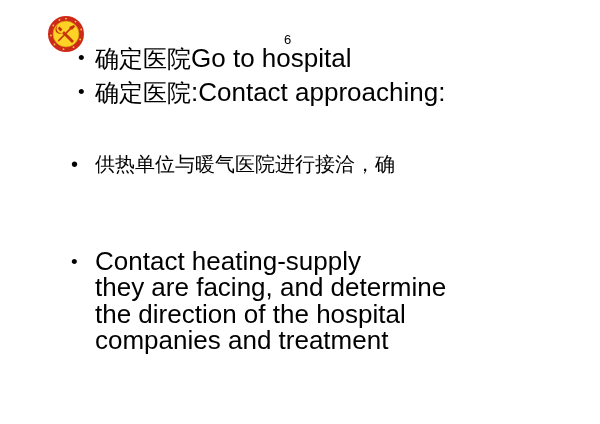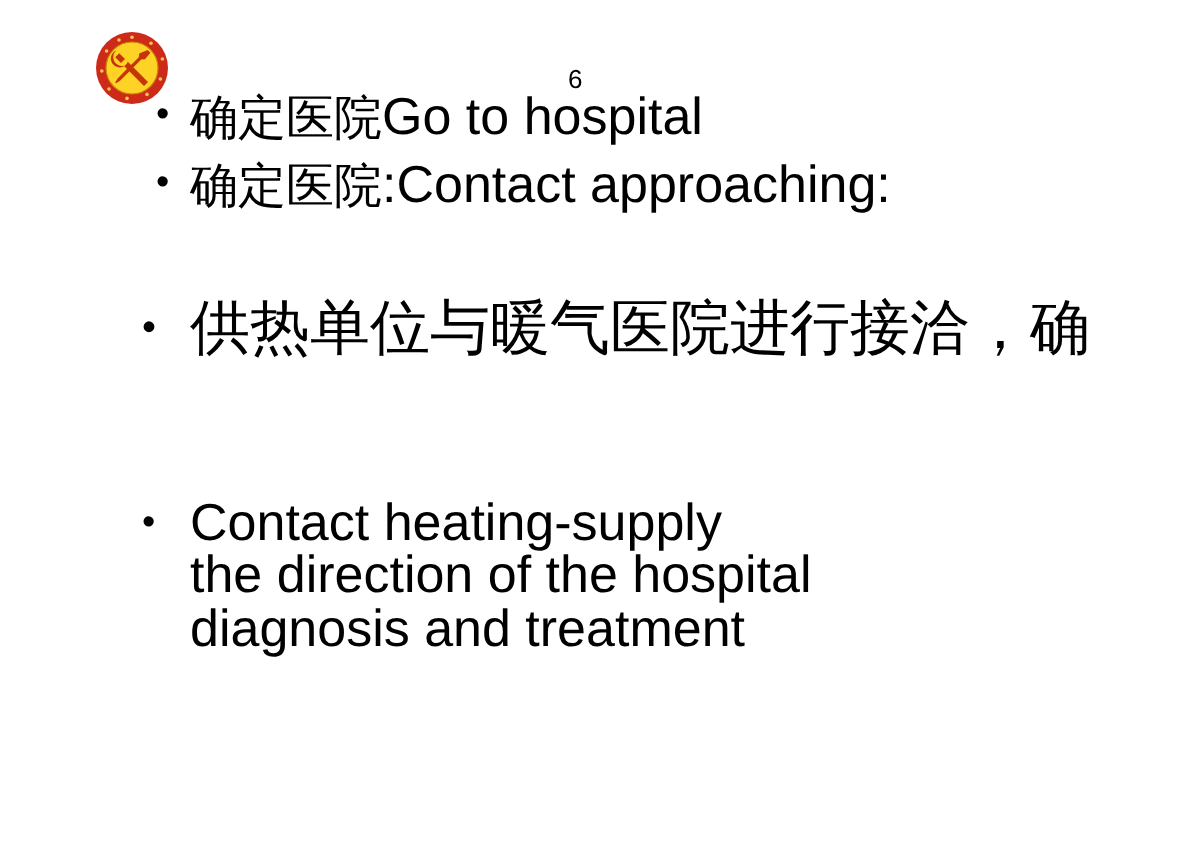--- a/index.html
+++ b/index.html
@@ -44,21 +44,21 @@
   .b12 { line-height: 32px; }
   .b12 .marker { width: 17px; font-size: 19px; line-height: 32px; }
   .b12 .zh { font-size: 24px; text-align: right; }
   .b12 .en { font-size: 26px; margin-top: 48px; }
   #bullet-1 { left: 78px; top: 42px; width: 480px; }
   #bullet-2 { left: 78px; top: 76px; width: 500px; }
 
   
   #bullet-3 { left: 71px; top: 148px; width: 500px; line-height: 33px; }
   #bullet-3 .marker { width: 24px; font-size: 20px; line-height: 33px; }
-  #bullet-3 .line { font-size: 30px; }
+  #bullet-3 .line { font-size: 20px; }
 
   
   #bullet-4 { left: 71px; top: 248px; width: 480px; line-height: 26.4px; }
   #bullet-4 .marker { width: 24px; font-size: 19px; line-height: 27px; }
   #bullet-4 .line { font-size: 26px; }
 </style>
 </head>
 <body>
 
 <div class="slide">
@@ -106,18 +106,19 @@
     <span class="marker">•</span>
     <div class="text zh">
       <div class="line">供热单位与暖气医院进行接洽，确</div>
     </div>
   </div>
 
   <div class="bullet" id="bullet-4">
     <span class="marker">•</span>
     <div class="text en">
       <div class="line">Contact heating-supply</div>
+      <div class="line">they are facing, and determine</div>
       <div class="line">the direction of the hospital</div>
-      <div class="line">diagnosis and treatment</div>
+      <div class="line">companies and treatment</div>
     </div>
   </div>
 
 </div>
 
 </body></html>

